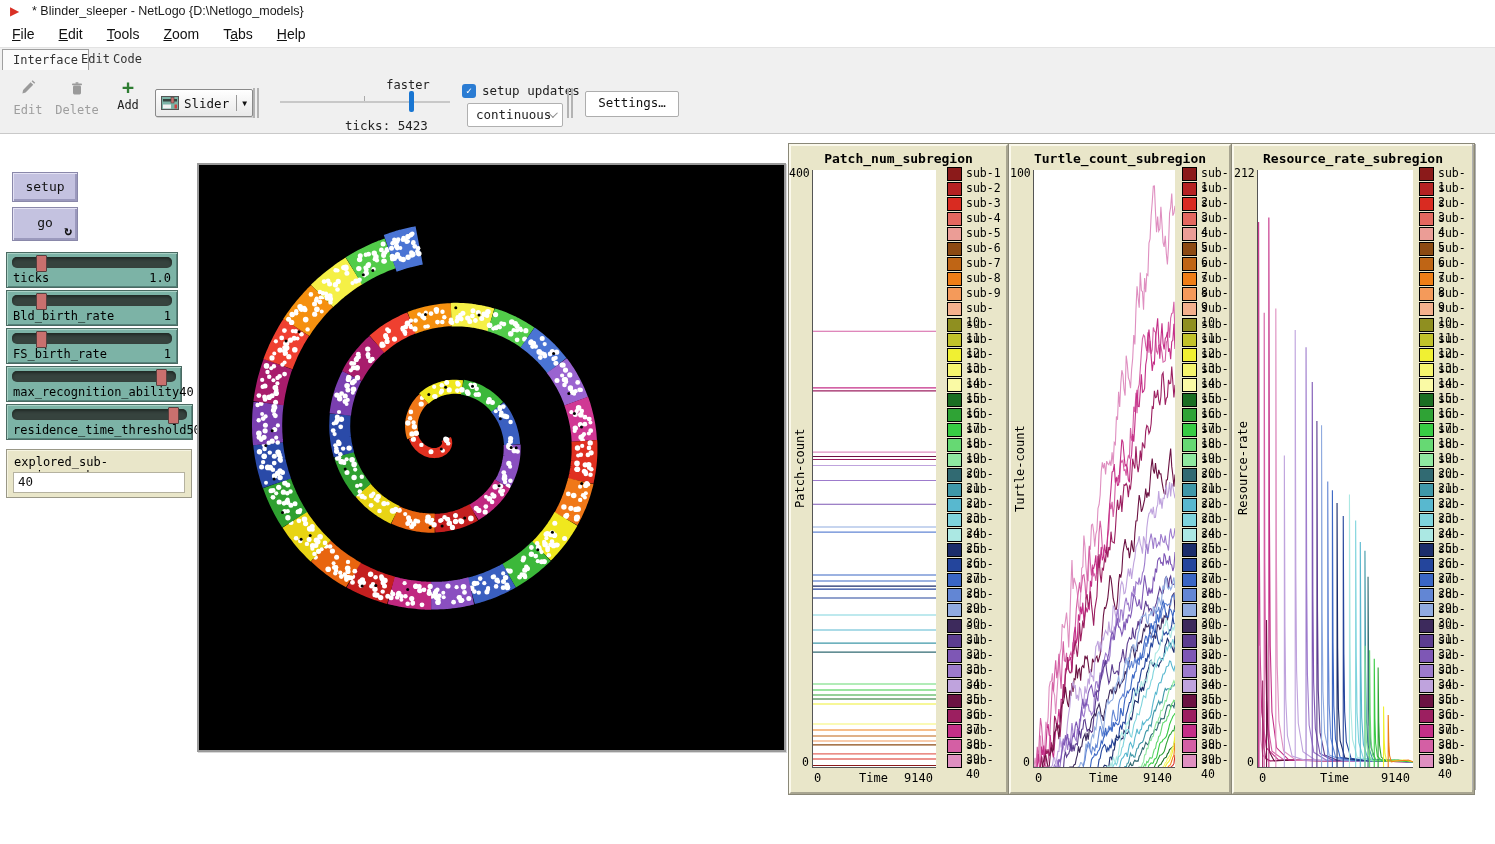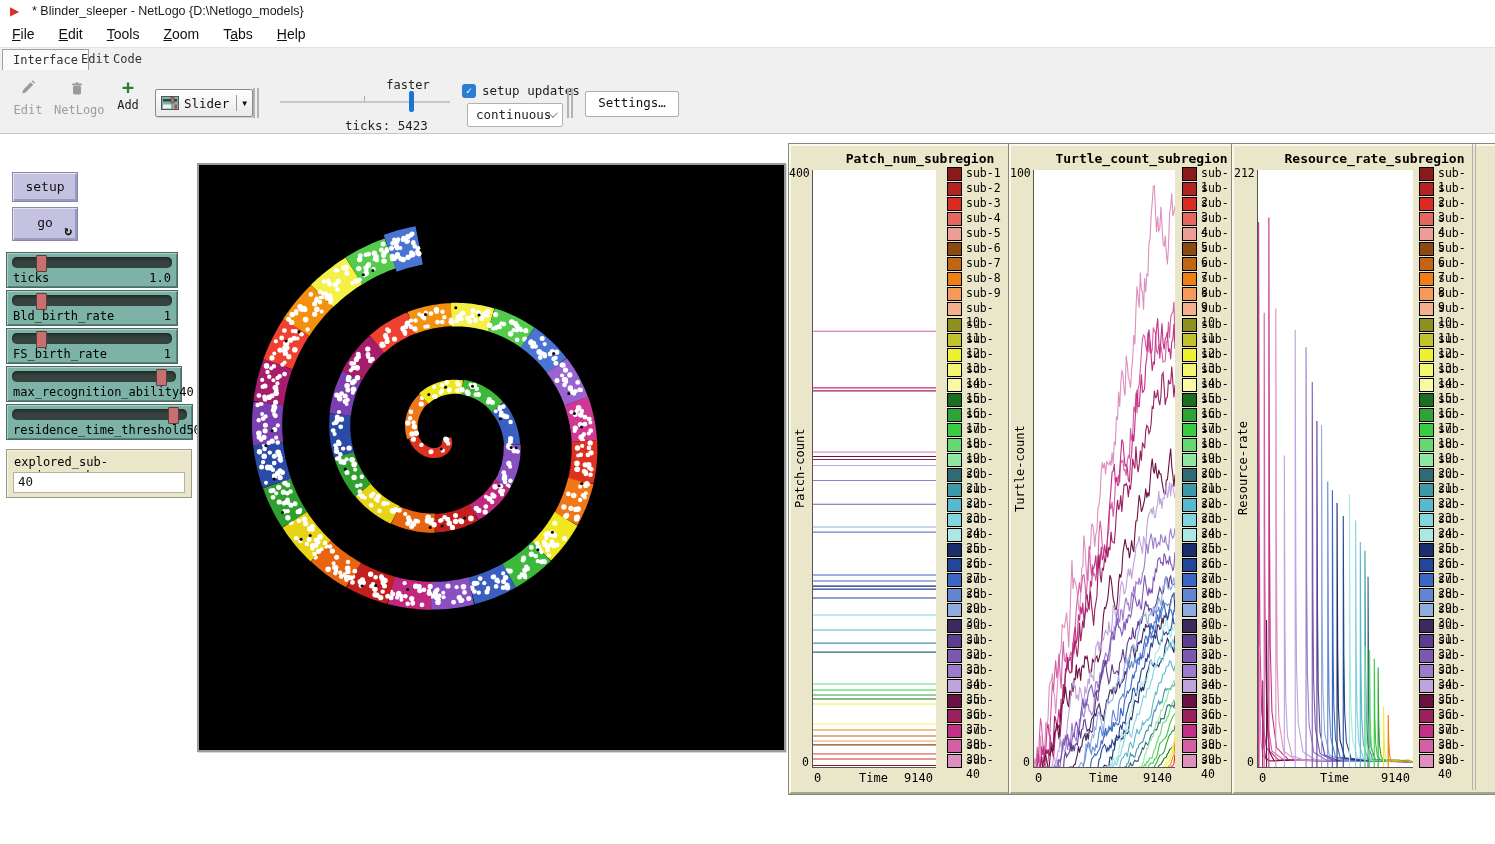--- a/index.html
+++ b/index.html
@@ -65,21 +65,21 @@
     box-shadow:inset 1px 1px 0 #f6f4e2;}
   #monitor .mlabel{position:absolute;left:7px;top:5px;font-size:12px;color:#000;}
   #monitor .mvalue{position:absolute;left:6px;right:6px;top:22px;height:19px;
     background:#fff;border:1px solid #b5b2a0;font-size:12.5px;line-height:18px;padding-left:4px;}
   
   #world-view{left:197px;top:163px;width:585px;height:585px;background:#000;
     border:2px solid #9a9a9a;box-shadow:1px 1px 0 #d8d8d8;}
   
   .plot{position:absolute;top:144px;height:646px;background:#e9e6c9;
     border:2px solid;border-color:#fbf9ec #a8a591 #a8a591 #fbf9ec;
-    outline:1px solid #8a8878;padding-left:43px;}
+    outline:1px solid #8a8878;}
   .plot .ptitle{position:absolute;left:0;right:0;top:5px;text-align:center;
     font-weight:bold;font-size:13px;color:#000;}
   .parea{position:absolute;background:#fff;border-left:1px solid #555;
     border-bottom:1px solid #555;}
   .ymax,.ymin{position:absolute;font-size:11.5px;color:#000;text-align:right;width:20px;}
   .xlab{position:absolute;font-size:12px;color:#000;}
   .ylab{position:absolute;font-size:12px;color:#000;writing-mode:vertical-rl;
     transform:rotate(180deg);text-align:center;}
   .legend-entry{position:absolute;height:15px;}
   .legend-entry .sw{position:absolute;left:0;top:1px;width:13px;height:12px;
@@ -116,21 +116,21 @@
         <path d="M11.6 1.2l2.6 2.6 1-1-2.6-2.6z" fill="#9a9a9a"></path>
       </svg>
     <div class="lbl">Edit</div>
   </div>
   <div class="tbtn" style="left:54px;top:10px;width:46px;">
     <svg width="16" height="18" viewBox="0 0 16 18">
         <rect x="4" y="5.5" width="8" height="9" rx="1.4" fill="#9a9a9a"></rect>
         <rect x="3" y="3.6" width="10" height="1.6" rx="0.8" fill="#9a9a9a"></rect>
         <rect x="6.4" y="2.2" width="3.2" height="1.6" rx="0.8" fill="#9a9a9a"></rect>
       </svg>
-    <div class="lbl">NetLogo</div>
+    <div class="lbl">Delete</div>
   </div>
   <div class="tbtn" style="left:110px;top:8px;width:36px;color:#222;">
     <div style="font-size:20px;font-weight:bold;color:#2e7d32;line-height:18px;">+</div>
     <div class="lbl" style="color:#222;">Add</div>
   </div>
   <div id="widget-dropdown" class="abs">
     <svg width="18" height="14" viewBox="0 0 18 14">
         <rect x="0.5" y="0.5" width="17" height="13" fill="#7cb3a6" stroke="#555"></rect>
         <rect x="2" y="3" width="14" height="2.5" fill="#36433e"></rect>
         <rect x="10" y="1.5" width="3" height="5.5" fill="#c9706e" stroke="#57403f" stroke-width="0.6"></rect>

